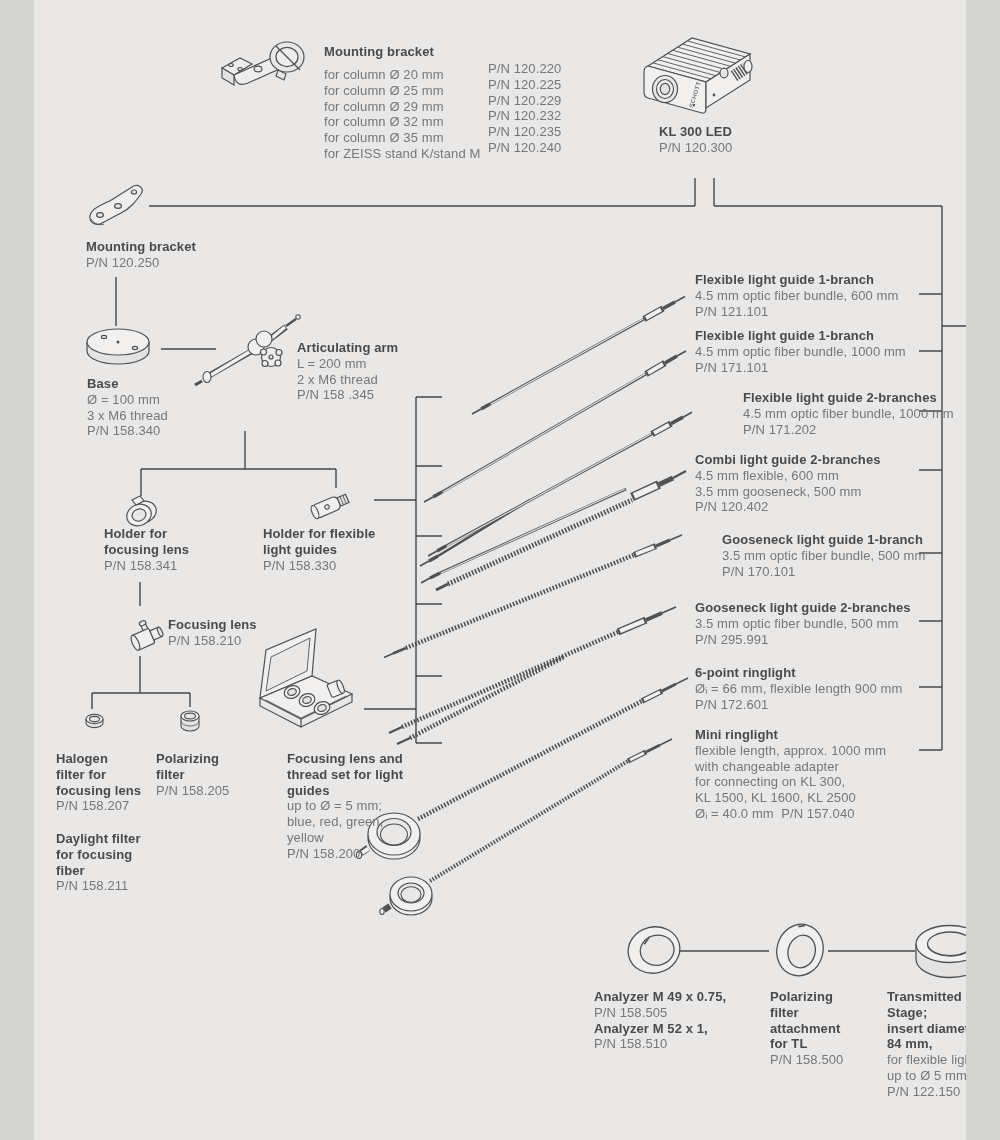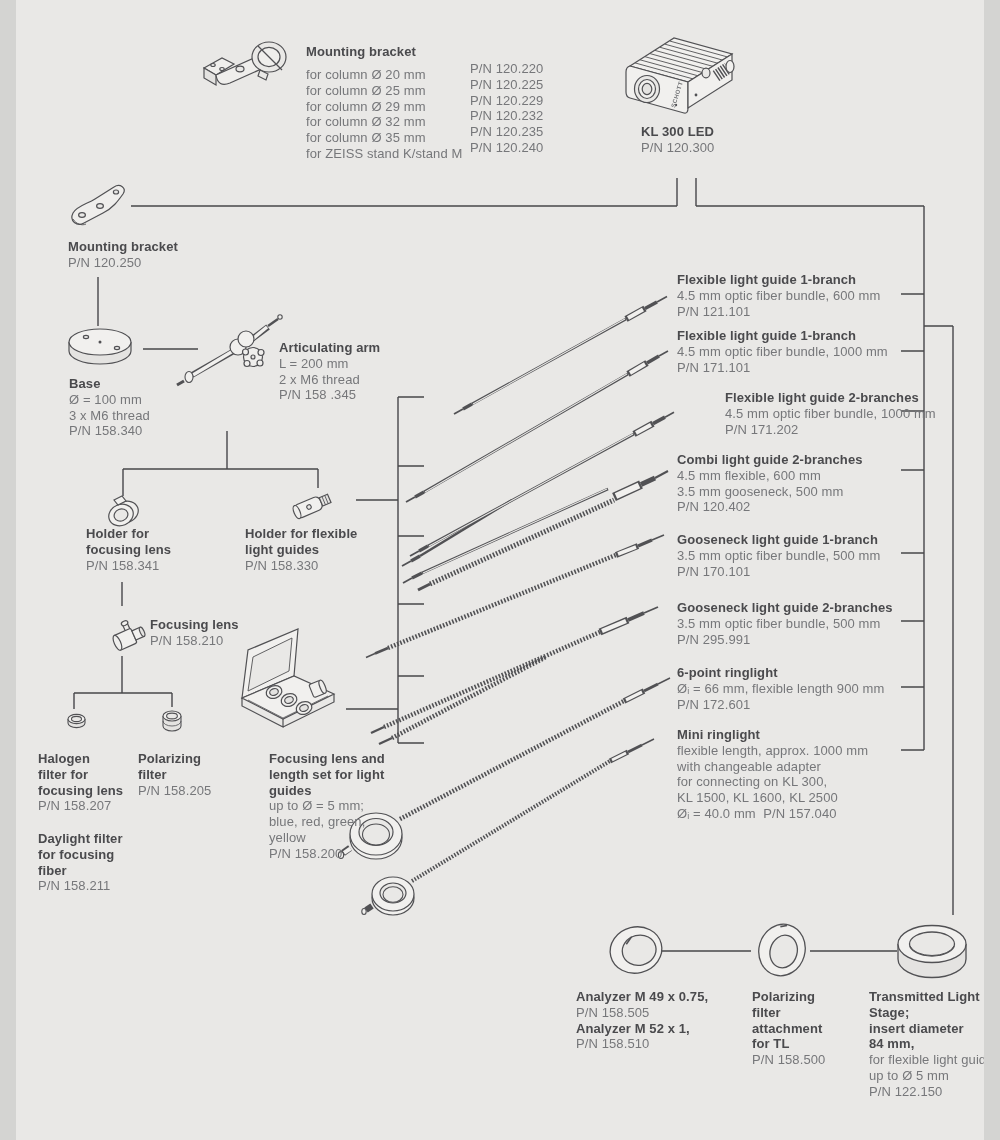--- a/index.html
+++ b/index.html
@@ -1,20 +1,19 @@
 <!DOCTYPE html>
 <html><head>
 <meta charset="utf-8">
 <style>
   html,body { margin:0; padding:0; background:#d4d4d2; }
   .stage {
     position:relative; width:932px; height:1140px; margin:0 auto;
     background:#e9e8e6; overflow:hidden;
     font-family:"Liberation Sans", sans-serif;
-    padding-left:36px;
   }
   svg.art { position:absolute; left:0; top:0; }
   .label {
     position:absolute; font-size:13px; line-height:15.8px;
     color:#76777a; white-space:nowrap; letter-spacing:0.1px;
   }
   .label .b, .label.b { font-weight:700; color:#4a4a4d; }
   .art path, .art line, .art ellipse, .art circle, .art rect, .art polygon, .art polyline {
     vector-effect:none;
   }
@@ -355,21 +354,21 @@
       <div class="b">fiber</div>
       <div>P/N 158.211</div>
     </div>
   <div class="label" style="left:122px; top:751px;">
       <div class="b">Polarizing</div>
       <div class="b">filter</div>
       <div>P/N 158.205</div>
     </div>
   <div class="label" style="left:213px; top:751px;margin-left:40px;">
       <div class="b">Focusing lens and</div>
-      <div class="b">length set for light</div>
+      <div class="b">thread set for light</div>
       <div class="b">guides</div>
       <div>up to Ø = 5 mm;</div>
       <div>blue, red, green,</div>
       <div>yellow</div>
       <div>P/N 158.200</div>
     </div>
 
   <div class="label" style="left:661px; top:272px;">
       <div class="b">Flexible light guide 1-branch</div>
       <div>4.5 mm optic fiber bundle, 600 mm</div>
@@ -384,21 +383,21 @@
       <div class="b">Flexible light guide 2-branches</div>
       <div>4.5 mm optic fiber bundle, 1000 mm</div>
       <div>P/N 171.202</div>
     </div>
   <div class="label" style="left:661px; top:452px;">
       <div class="b">Combi light guide 2-branches</div>
       <div>4.5 mm flexible, 600 mm</div>
       <div>3.5 mm gooseneck, 500 mm</div>
       <div>P/N 120.402</div>
     </div>
-  <div class="label" style="left:661px; top:532px;">
+  <div class="label" style="left:688px; top:532px;">
       <div class="b">Gooseneck light guide 1-branch</div>
       <div>3.5 mm optic fiber bundle, 500 mm</div>
       <div>P/N 170.101</div>
     </div>
   <div class="label" style="left:661px; top:600px;">
       <div class="b">Gooseneck light guide 2-branches</div>
       <div>3.5 mm optic fiber bundle, 500 mm</div>
       <div>P/N 295.991</div>
     </div>
   <div class="label" style="left:661px; top:665px;">

